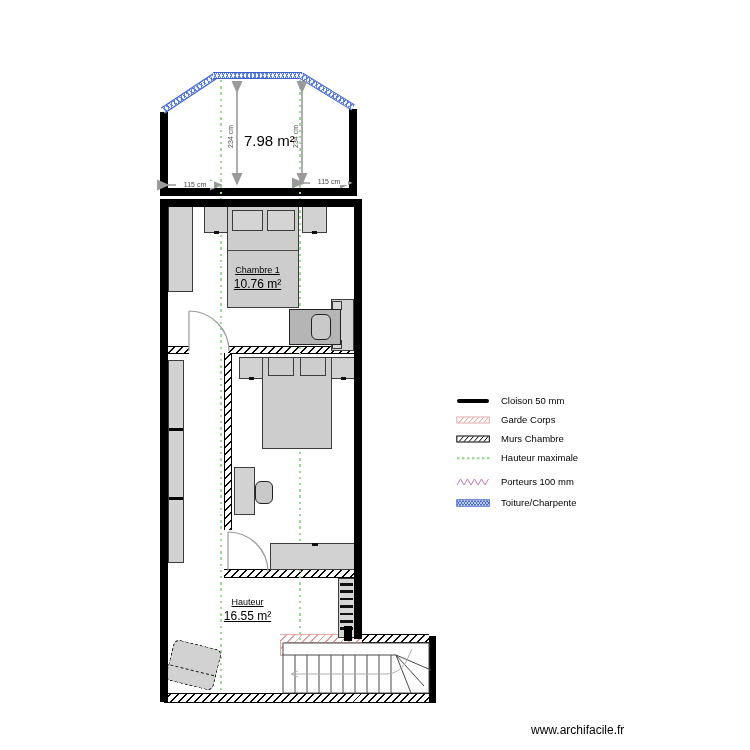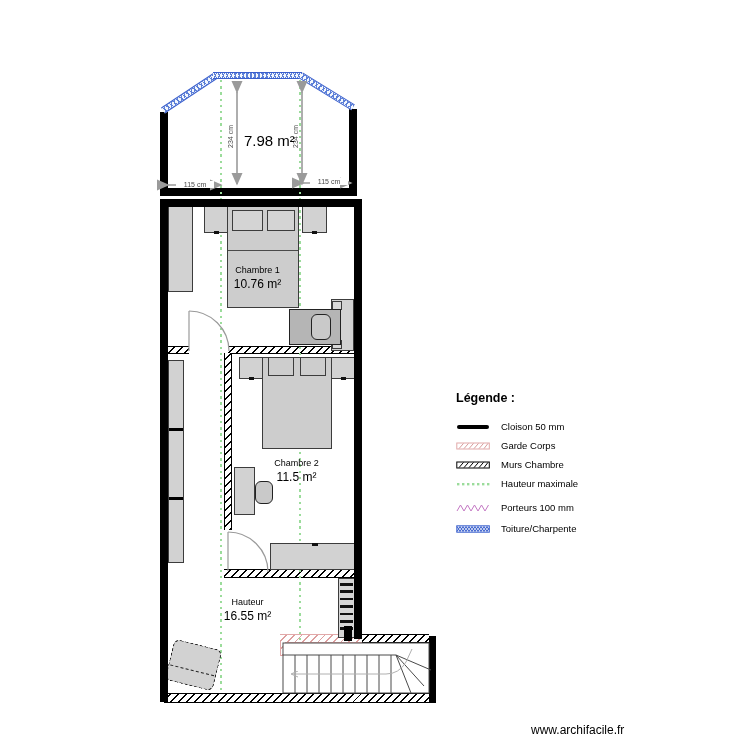--- a/index.html
+++ b/index.html
@@ -21,21 +21,21 @@
         background-image:repeating-linear-gradient(135deg,transparent 0 4.2px,#dd9f9f 4.2px 5.4px);}
   .furn{position:absolute;box-sizing:border-box;background:#d2d2d2;border:1px solid #3c3c3c;}
   .gdot{position:absolute;width:2px;
         background-image:repeating-linear-gradient(180deg,#9bdc9b 0 2.4px,transparent 2.4px 6.2px);}
   .roofband{position:absolute;height:5px;border-top:1.4px solid #3a5fcd;border-bottom:1.4px solid #3a5fcd;
         background-color:#f3f7fd;box-sizing:content-box;
         background-image:repeating-linear-gradient(115deg,transparent 0 2.6px,#5b7fd8 2.6px 3.6px),
                          repeating-linear-gradient(65deg,transparent 0 2.6px,#5b7fd8 2.6px 3.6px);}
   .label{position:absolute;color:#000;}
   .title{font-size:11.5px;font-weight:bold;}
-  .room-label{font-size:9px;text-align:center;line-height:1.3;}
+  .room-label{font-size:9px;text-align:center;line-height:1.3;text-decoration:underline;}
   .room-area{font-size:12px;}
   .meas{font-size:7px;color:#4a4a4a;background:#fff;padding:0 1px;text-align:center;}
   .meas-rot{transform:rotate(-90deg);background:#fff;}
   .area-big{font-size:15px;}
   .legend{position:absolute;left:456px;top:391px;width:200px;}
   .legend-title{font-size:12.5px;font-weight:bold;margin:0 0 12px 0;}
   .legend-row{display:flex;align-items:center;gap:9px;height:19px;}
   .legend-row .lab{font-size:9.5px;}
   .overlay{position:absolute;left:0;top:0;pointer-events:none;}
   .footer{position:absolute;left:531px;top:723px;font-size:12px;text-align:center;}
@@ -166,31 +166,26 @@
   <div class="label meas meas-rot" style="left:214px;top:133px;width:30px;">234 cm</div>
   <div class="label meas meas-rot" style="left:279px;top:133px;width:30px;">234 cm</div>
   <div class="label area-big" style="left:244px;top:132px;">7.98 m²</div>
   <div class="label meas" style="left:176px;top:181px;width:36px;">115 cm</div>
   <div class="label meas" style="left:310px;top:178px;width:36px;">115 cm</div>
 
   <div class="label room-label" style="left:205px;top:265px;width:105px;">
     <div>Chambre 1</div>
     <div class="room-area">10.76 m²</div>
   </div>
-  <div class="label room-label" style="left:244px;top:458px;width:105px;">
-    <div>Chambre 2</div>
-    <div class="room-area">11.5 m²</div>
-  </div>
   <div class="label room-label" style="left:195px;top:597px;width:105px;">
     <div>Hauteur</div>
     <div class="room-area">16.55 m²</div>
   </div>
 
   <div class="legend">
-    <div class="legend-title">Légende :</div>
 
     <div class="legend-row">
       <svg width="36" height="10">
         <rect x="1" y="3" width="32" height="4" rx="2" fill="#000"></rect>
       </svg>
       <span class="lab">Cloison 50 mm</span>
     </div>
 
     <div class="legend-row">
       <svg width="36" height="10">

